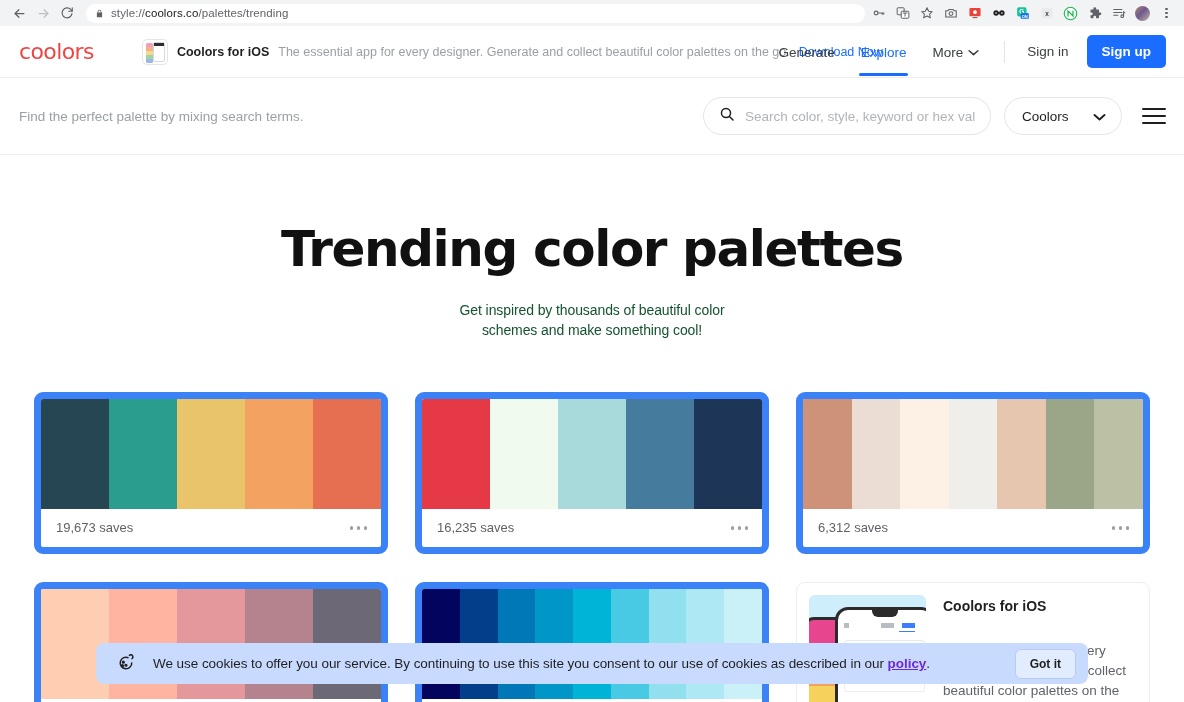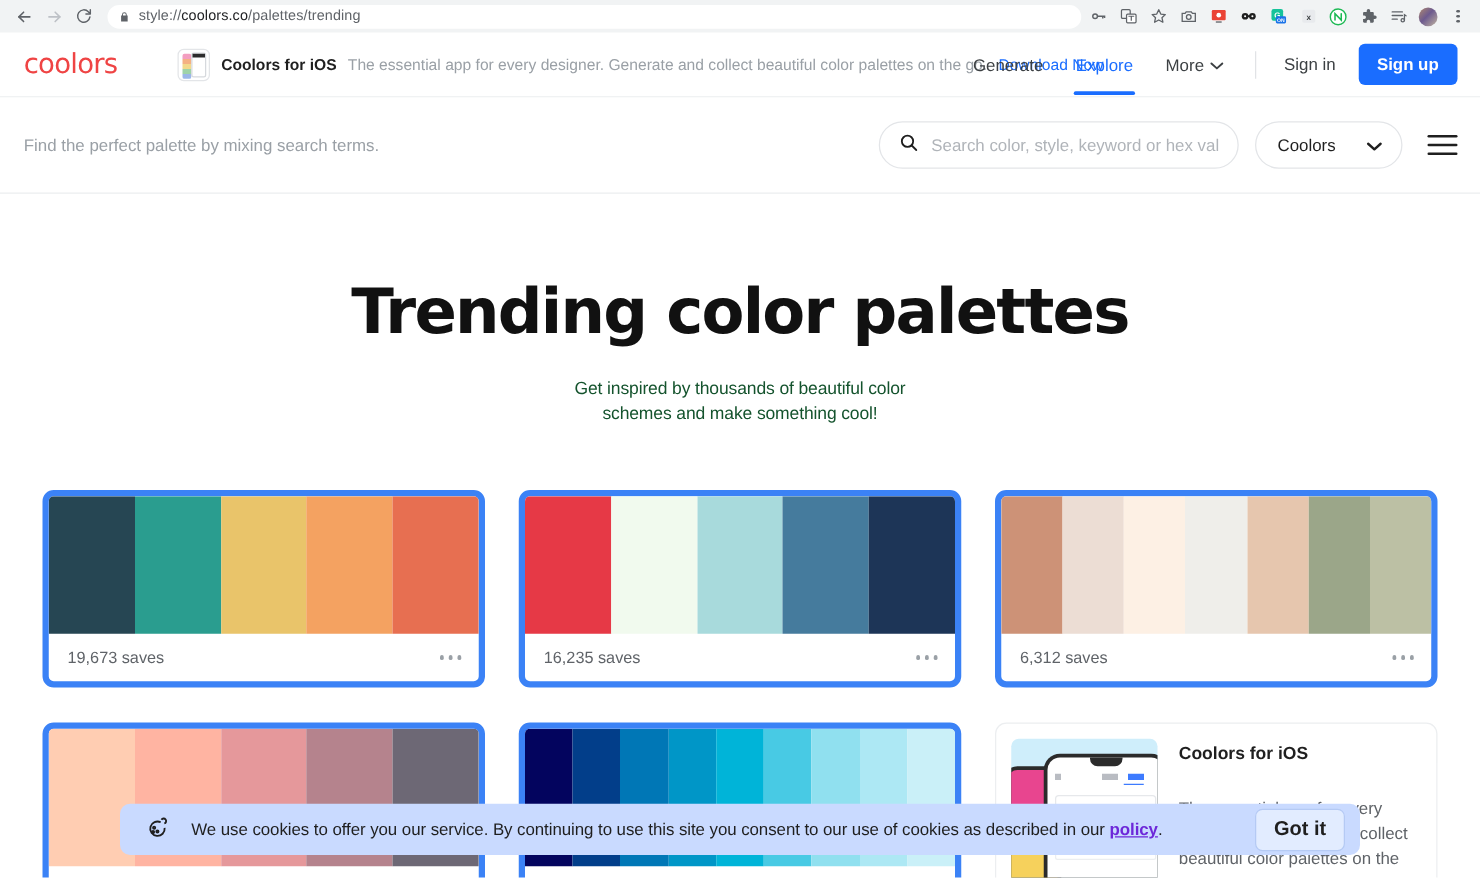--- a/index.html
+++ b/index.html
@@ -155,21 +155,21 @@
   
   .grid {
     margin: 51px auto 0;
     width: 1116px;
     display: grid;
     grid-template-columns: repeat(3, 354px);
     column-gap: 27px;
     row-gap: 28px;
   }
   .card {
-    border: 5px solid #3b82f6;
+    border: 7px solid #3b82f6;
     border-radius: 9px;
     overflow: hidden;
     background: #fff;
   }
   .swatches { display: flex; height: 110px; }
   .swatches > div { flex: 1 1 0; }
   .card-foot {
     height: 38px;
     display: flex; align-items: center; justify-content: space-between;
     padding: 0 14px 0 15px;
@@ -230,21 +230,21 @@
     display: flex; align-items: center;
     padding: 0 12px 0 19px;
     gap: 17px;
   }
   .cookie-icon { flex: none; display: flex; align-items: center; color: #1f1f1f; }
   .cookie-text { flex: 1 1 auto; font-size: 13.5px; color: #1f1f1f; letter-spacing: -.05px;}
   .cookie-text a { color: #6d28d9; text-decoration: underline; font-weight: 700; }
   .got-it {
     flex: none; background: #e2ecff; border: 1px solid #b5caf4;
     border-radius: 6px; padding: 7px 14px;
-    font-size: 16px; font-weight: 700; color: #1f1f1f; cursor: pointer;
+    font-size: 12px; font-weight: 700; color: #1f1f1f; cursor: pointer;
     font-family: "Liberation Sans", sans-serif;
   }
   .page { position: relative; }
 </style>
 </head>
 <body>
 
 <div class="page">
 
   <div class="browser-bar">

